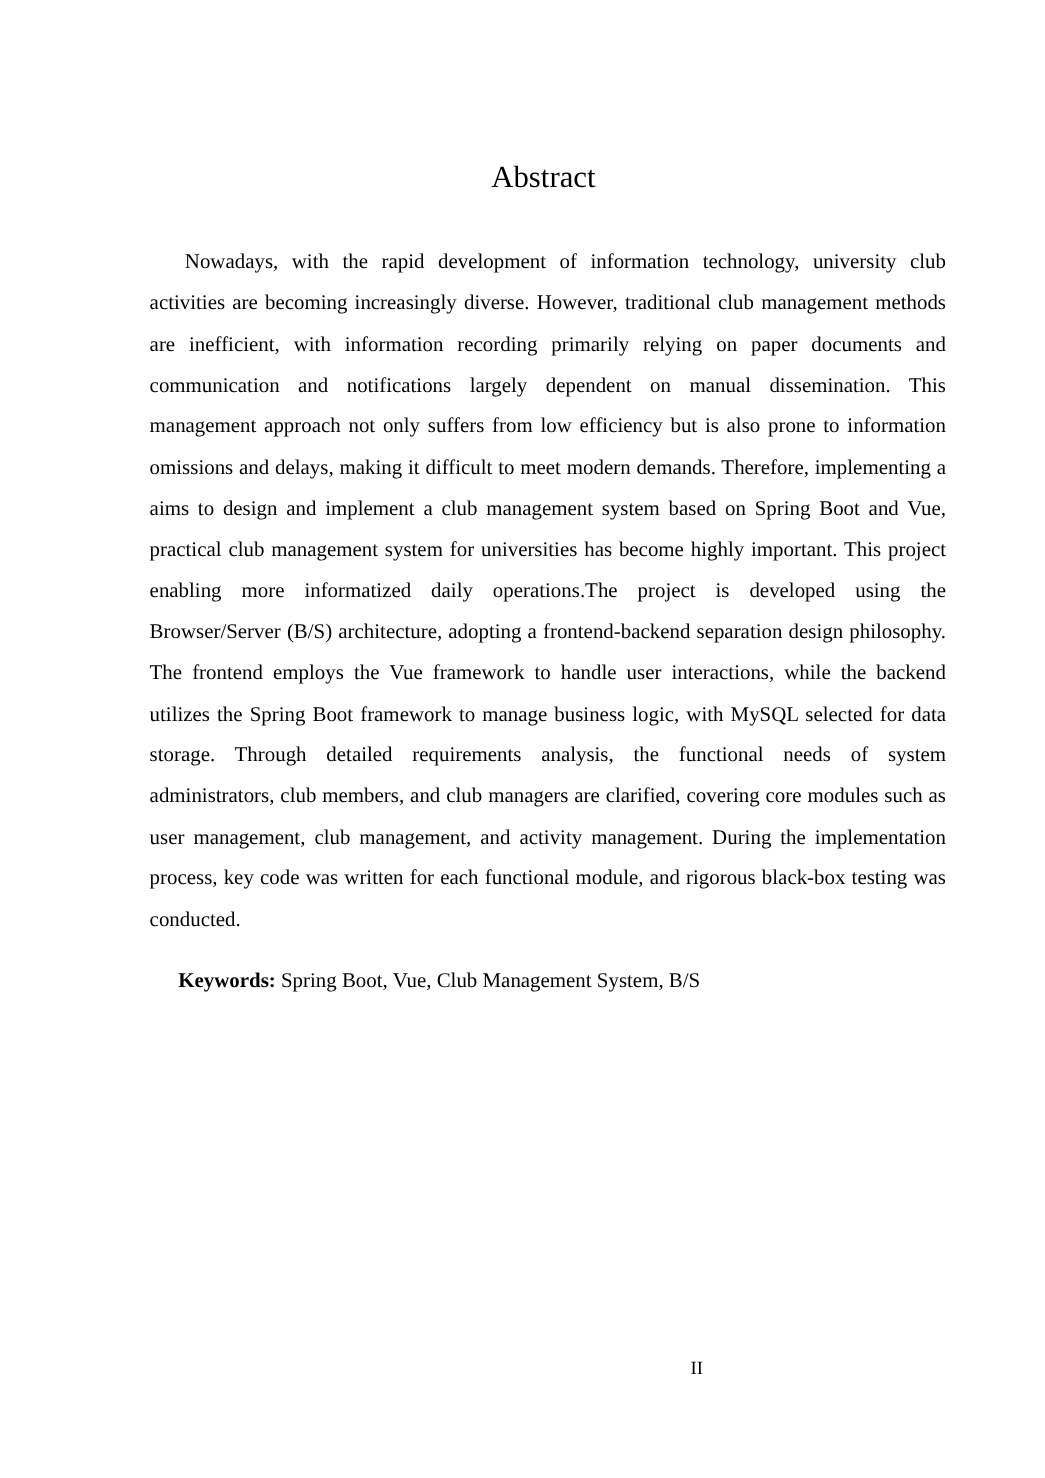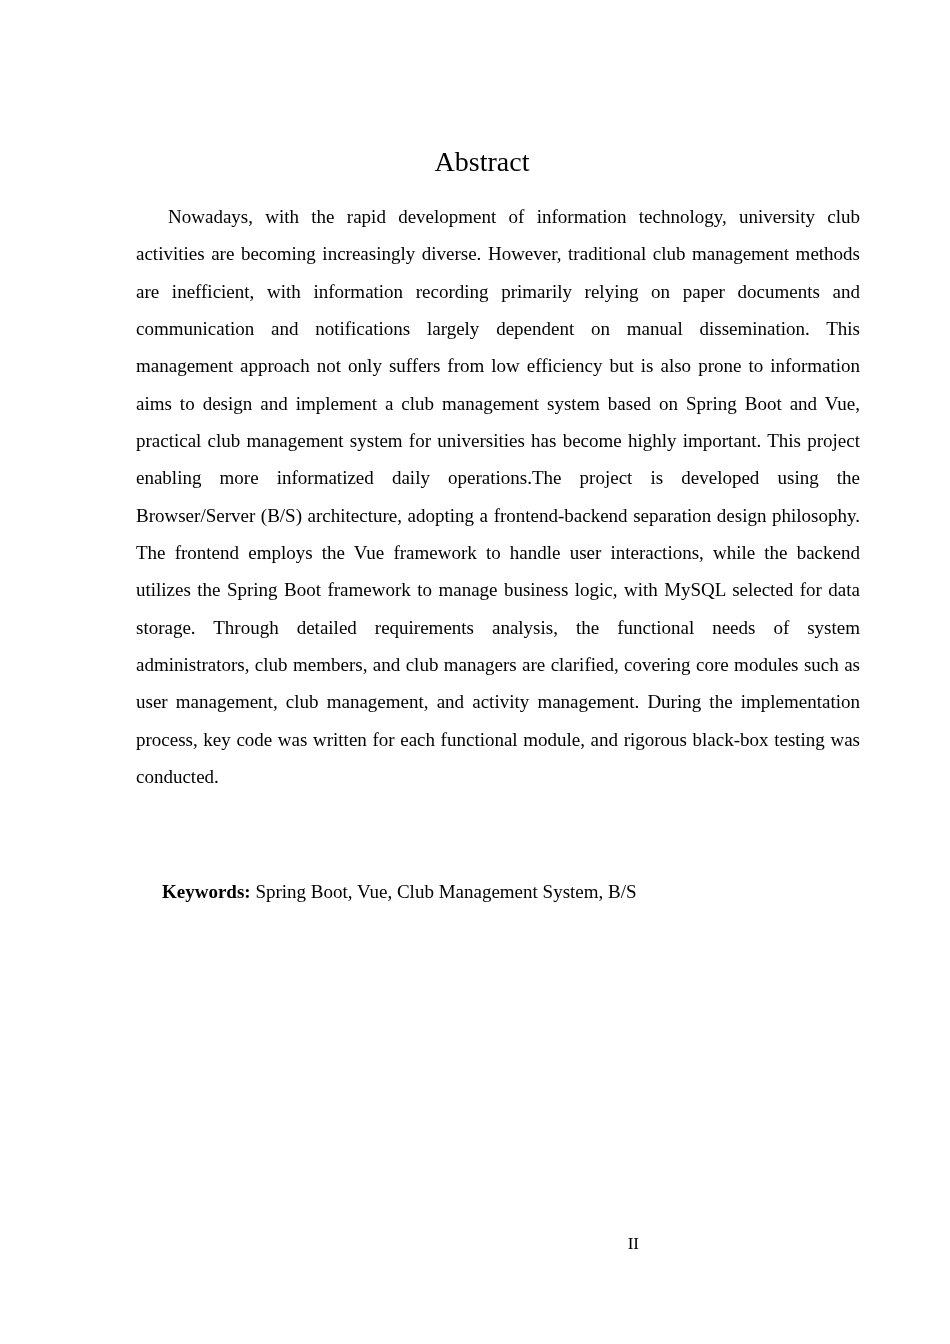--- a/index.html
+++ b/index.html
@@ -12,31 +12,31 @@
     width: 950px;
     height: 1344px;
     background: #ffffff;
     overflow: hidden;
     font-family: "Liberation Serif", "DejaVu Serif", serif;
     color: #000000;
   }
   .doc-title {
     position: absolute;
     top: 146px;
-    left: 120px;
+    left: 132px;
     width: 724px;
     margin: 0;
     text-align: center;
     font-size: 28px;
     line-height: 32px;
     font-weight: normal;
   }
   .abstract-body {
     position: absolute;
-    top: 198px;
+    top: 220px;
     left: 136px;
     width: 724px;
     font-size: 19px;
   }
   .para-line {
     height: 37.35px;
     line-height: 37.35px;
     text-align: justify;
     text-align-last: justify;
     white-space: nowrap;
@@ -75,20 +75,21 @@
 <div class="page">
 
   <h1 class="doc-title">Abstract</h1>
 
   <div class="abstract-body">
     <div class="para-line first-line">Nowadays, with the rapid development of information technology, university club</div>
     <div class="para-line">activities are becoming increasingly diverse. However, traditional club management methods</div>
     <div class="para-line">are inefficient, with information recording primarily relying on paper documents and</div>
     <div class="para-line">communication and notifications largely dependent on manual dissemination. This</div>
     <div class="para-line">management approach not only suffers from low efficiency but is also prone to information</div>
+    <div class="para-line">omissions and delays, making it difficult to meet modern demands. Therefore, implementing a</div>
     <div class="para-line">aims to design and implement a club management system based on Spring Boot and Vue,</div>
     <div class="para-line">practical club management system for universities has become highly important. This project</div>
     <div class="para-line">enabling more informatized daily operations.The project is developed using the</div>
     <div class="para-line">Browser/Server (B/S) architecture, adopting a frontend-backend separation design philosophy.</div>
     <div class="para-line">The frontend employs the Vue framework to handle user interactions, while the backend</div>
     <div class="para-line">utilizes the Spring Boot framework to manage business logic, with MySQL selected for data</div>
     <div class="para-line">storage. Through detailed requirements analysis, the functional needs of system</div>
     <div class="para-line">administrators, club members, and club managers are clarified, covering core modules such as</div>
     <div class="para-line">user management, club management, and activity management. During the implementation</div>
     <div class="para-line">process, key code was written for each functional module, and rigorous black-box testing was</div>

